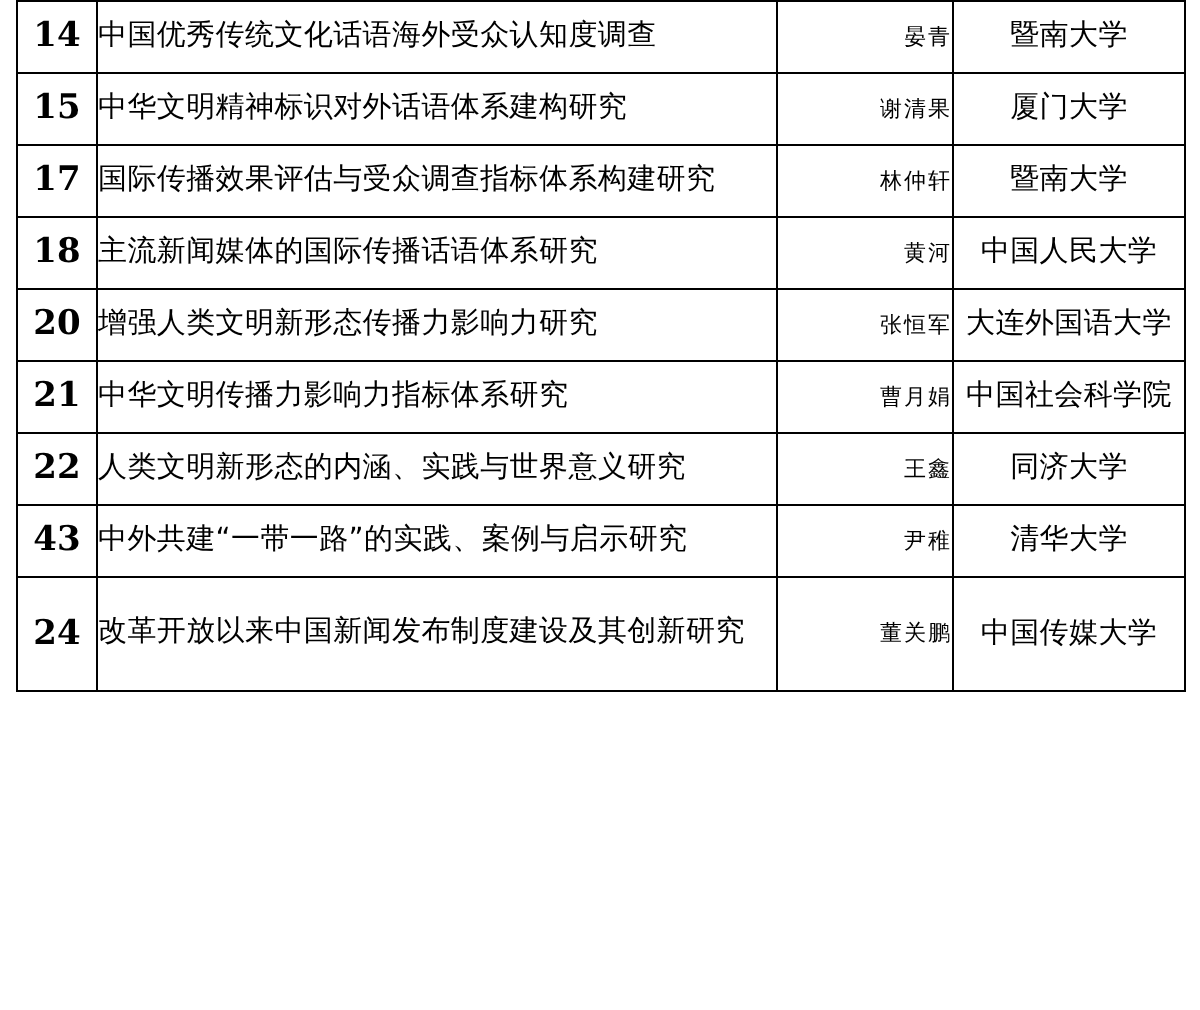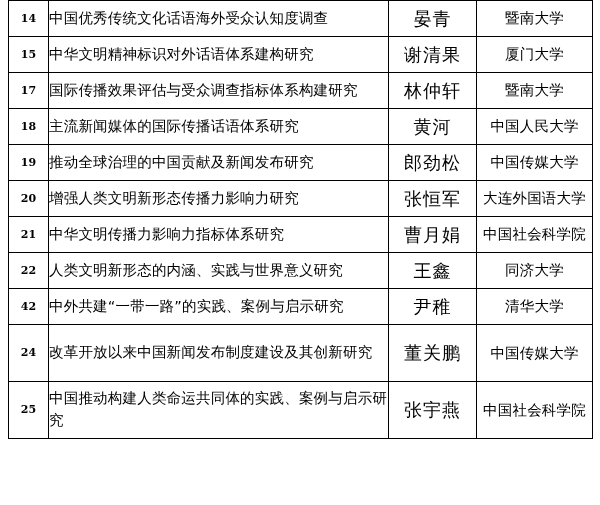--- a/index.html
+++ b/index.html
@@ -33,34 +33,34 @@
     vertical-align: middle;
   }
   col.c-idx { width: 40px; }
   col.c-title { width: 340px; }
   col.c-person { width: 88px; }
   col.c-org { width: 116px; }
 
   .idx {
     text-align: center;
     font-weight: bold;
-    font-size: 11px;
+    font-size: 17px;
     font-family: "DejaVu Serif", "Liberation Serif", serif;
     line-height: 1.2;
   }
   .title {
     font-size: 14.5px;
     padding: 6px 8px 6px 10px;
     line-height: 1.5;
     letter-spacing: 0.2px;
     margin-left: 40px;
   }
   .person {
-    text-align: center;
-    font-size: 18px;
+    text-align: right;
+    font-size: 11px;
     letter-spacing: 1px;
     line-height: 1.4;
   }
   .org {
     text-align: center;
     font-size: 14.5px;
     line-height: 1.4;
     letter-spacing: 0.2px;
     margin-top: 24px;
   }
@@ -97,56 +97,44 @@
           <td class="person">林仲轩</td>
           <td class="org">暨南大学</td>
         </tr>
         <tr class="row-std">
           <td class="idx">18</td>
           <td class="title">主流新闻媒体的国际传播话语体系研究</td>
           <td class="person">黄河</td>
           <td class="org">中国人民大学</td>
         </tr>
         <tr class="row-std">
-          <td class="idx">19</td>
-          <td class="title">推动全球治理的中国贡献及新闻发布研究</td>
-          <td class="person">郎劲松</td>
-          <td class="org">中国传媒大学</td>
-        </tr>
-        <tr class="row-std">
           <td class="idx">20</td>
           <td class="title">增强人类文明新形态传播力影响力研究</td>
           <td class="person">张恒军</td>
           <td class="org">大连外国语大学</td>
         </tr>
         <tr class="row-std">
           <td class="idx">21</td>
           <td class="title">中华文明传播力影响力指标体系研究</td>
           <td class="person">曹月娟</td>
           <td class="org">中国社会科学院</td>
         </tr>
         <tr class="row-std">
           <td class="idx">22</td>
           <td class="title">人类文明新形态的内涵、实践与世界意义研究</td>
           <td class="person">王鑫</td>
           <td class="org">同济大学</td>
         </tr>
         <tr class="row-std">
-          <td class="idx">42</td>
+          <td class="idx">43</td>
           <td class="title">中外共建“一带一路”的实践、案例与启示研究</td>
           <td class="person">尹稚</td>
           <td class="org">清华大学</td>
         </tr>
         <tr class="row-tall">
           <td class="idx">24</td>
           <td class="title">改革开放以来中国新闻发布制度建设及其创新研究</td>
           <td class="person">董关鹏</td>
           <td class="org">中国传媒大学</td>
         </tr>
-        <tr class="row-tall">
-          <td class="idx">25</td>
-          <td class="title">中国推动构建人类命运共同体的实践、案例与启示研究</td>
-          <td class="person">张宇燕</td>
-          <td class="org">中国社会科学院</td>
-        </tr>
       </tbody>
   </table>
 </div>
 
 </body></html>

